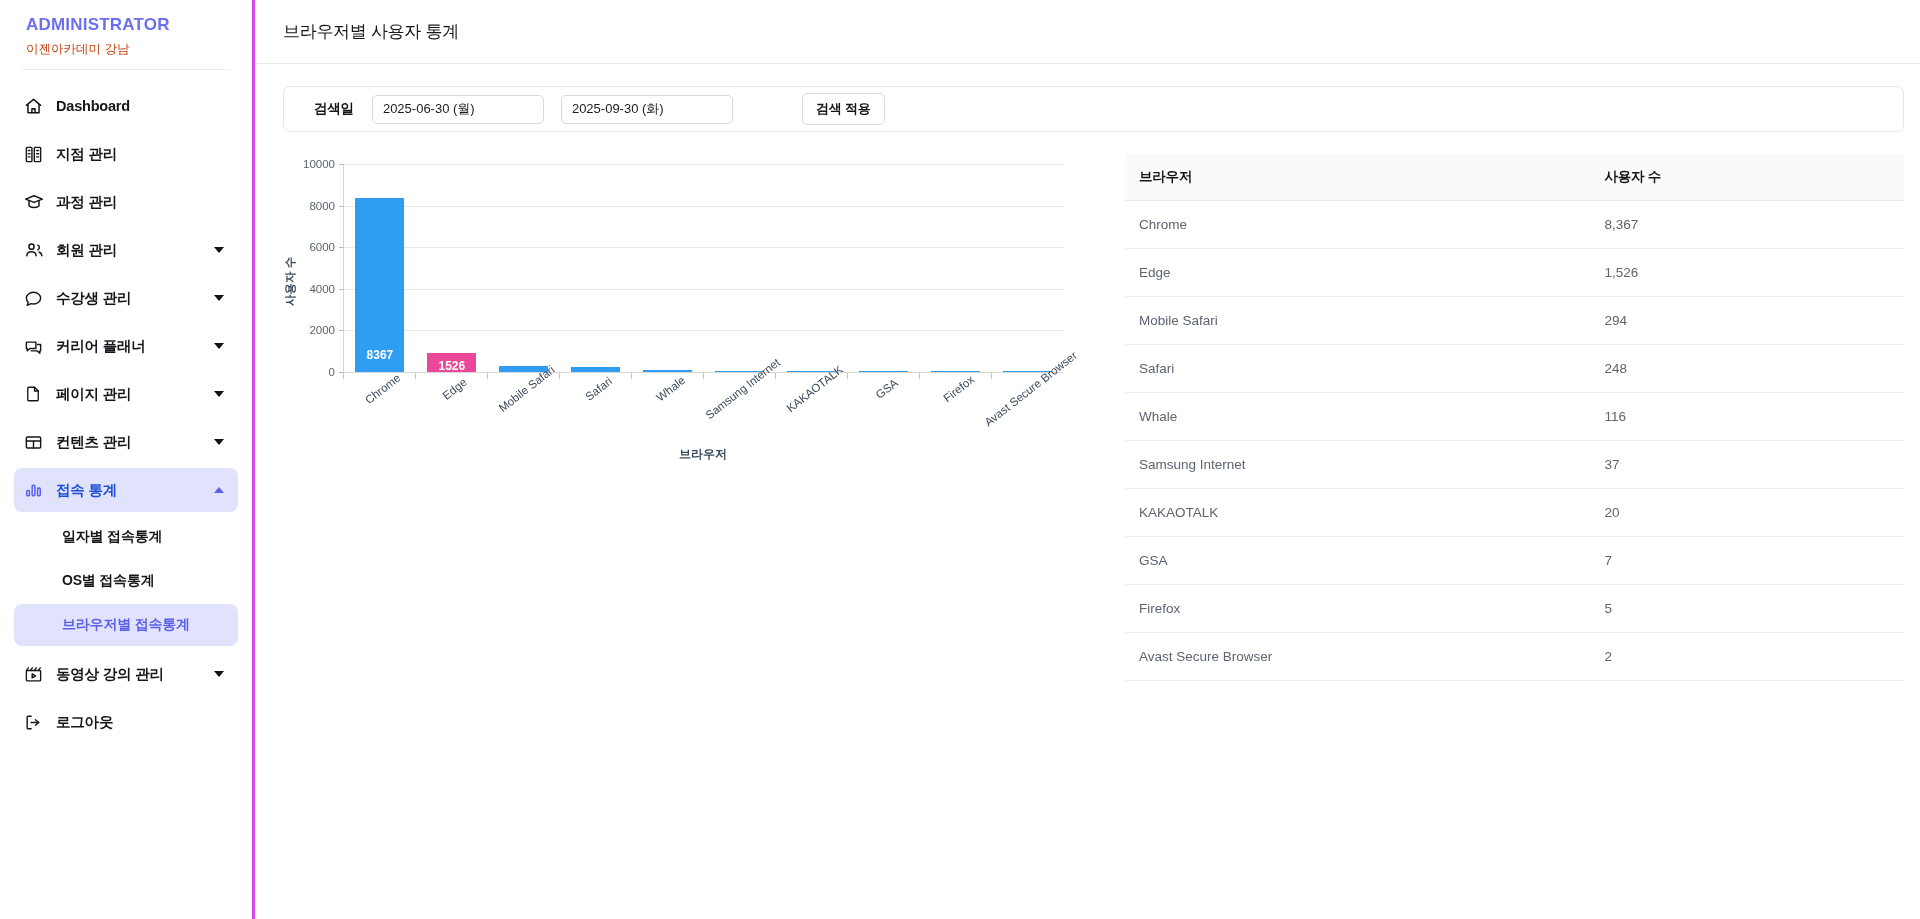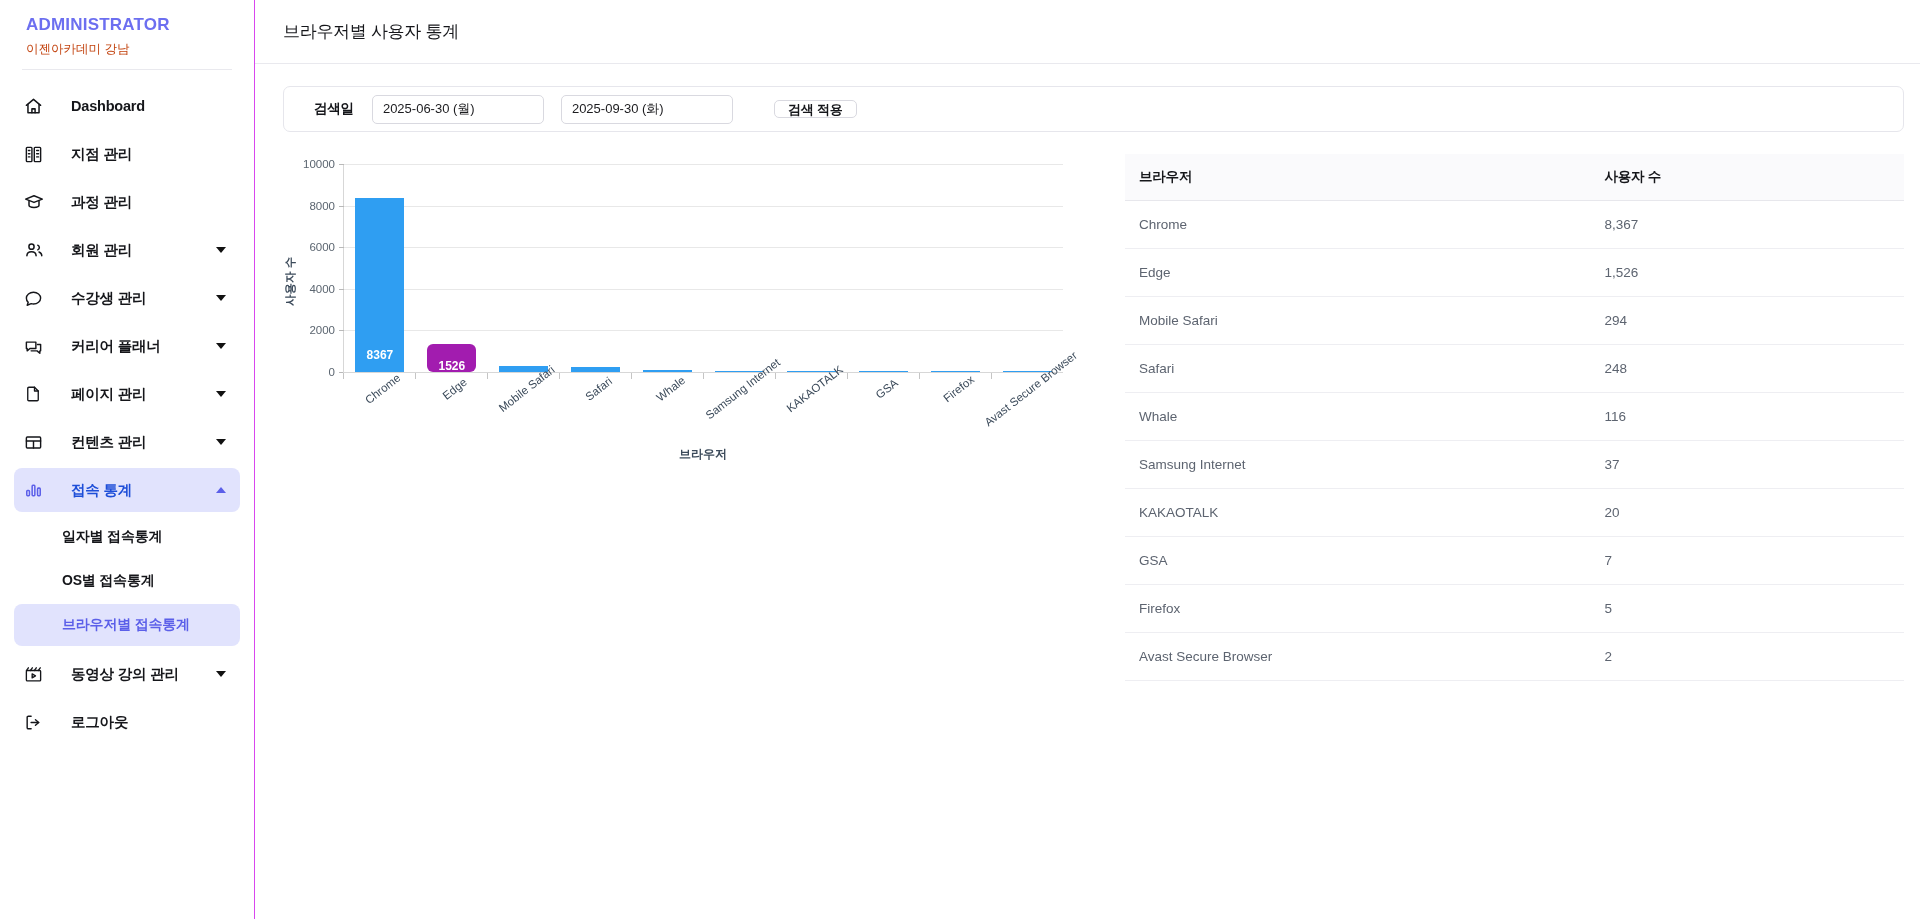--- a/index.html
+++ b/index.html
@@ -12,21 +12,21 @@
     overflow: hidden;
   }
   .app { display: flex; width: 1920px; height: 919px; }
 
   
   .sidebar {
     width: 255px;
     min-width: 255px;
     height: 919px;
     background: #ffffff;
-    border-right: 1px solid #d946ef;
+    border-right: 3px solid #d946ef;
     padding: 0;
     position: relative;
   }
   .brand { padding: 12px 26px 0 26px; }
   .brand-title {
     font-size: 17px;
     font-weight: 700;
     color: #6c6ff0;
     letter-spacing: .2px;
     line-height: 26px;
@@ -46,21 +46,20 @@
   .nav { padding: 14px 14px 0 14px; }
   .nav-item {
     display: flex;
     align-items: center;
     height: 44px;
     border-radius: 8px;
     padding: 0 14px 0 10px;
     cursor: pointer;
     margin-bottom: 4px;
     position: relative;
-    gap: 15px;
   }
   .nav-item.active { background: #e1e3fd; }
   .nav-ico {
     width: 26px; min-width: 26px;
     display: flex; align-items: center; justify-content: flex-start;
     color: #15161a;
   }
   .nav-item.active .nav-ico { color: #5b5fe9; }
   .nav-label {
     font-size: 14.5px;
@@ -139,31 +138,31 @@
     border-radius: 5px;
     background: #fff;
     font-family: "Liberation Sans", sans-serif;
     font-size: 13px;
     color: #1c1c1f;
     padding: 0 10px;
     margin-right: 17px;
     outline: none;
   }
   .apply-btn {
-    height: 18px;
+    height: 32px;
     padding: 0 13px;
     border: 1px solid #d9d9e0;
     border-radius: 5px;
     background: #fff;
     font-family: "Liberation Sans", sans-serif;
     font-size: 13px;
     font-weight: 700;
     color: #15161a;
     cursor: pointer;
-    margin-left: 24px;
+    margin-left: 52px;
     letter-spacing: -0.2px;
   }
 
   
   .split { display: flex; margin-top: 14px; }
   .chart-pane { width: 820px; min-width: 820px; padding-top: 12px; }
   .table-pane { flex: 1; padding-left: 22px; padding-top: 8px; }
 
   
   .chart-wrap {
@@ -514,21 +513,21 @@
                     <span class="tick-mark"></span>
                   </div>
                 </div>
               <div class="bars" id="bars">
                   <div class="bar-slot">
                     <div class="bar" title="Chrome: 8367" style="height: 174.034px; background: rgb(47, 158, 242);">
                       <span class="bar-val">8367</span>
                     </div>
                   </div>
                   <div class="bar-slot">
-                    <div class="bar" title="Edge: 1526" style="height: 28px; background: #a21caf; border-radius: 6px;">
+                    <div class="bar" title="Edge: 1526" style="height: 19px; background: #ec4899;">
                       <span class="bar-val small">1526</span>
                     </div>
                   </div>
                   <div class="bar-slot">
                     <div class="bar" title="Mobile Safari: 294" style="height: 6.1152px; background: rgb(47, 158, 242);"></div>
                   </div>
                   <div class="bar-slot">
                     <div class="bar" title="Safari: 248" style="height: 5.1584px; background: rgb(47, 158, 242);"></div>
                   </div>
                   <div class="bar-slot">

